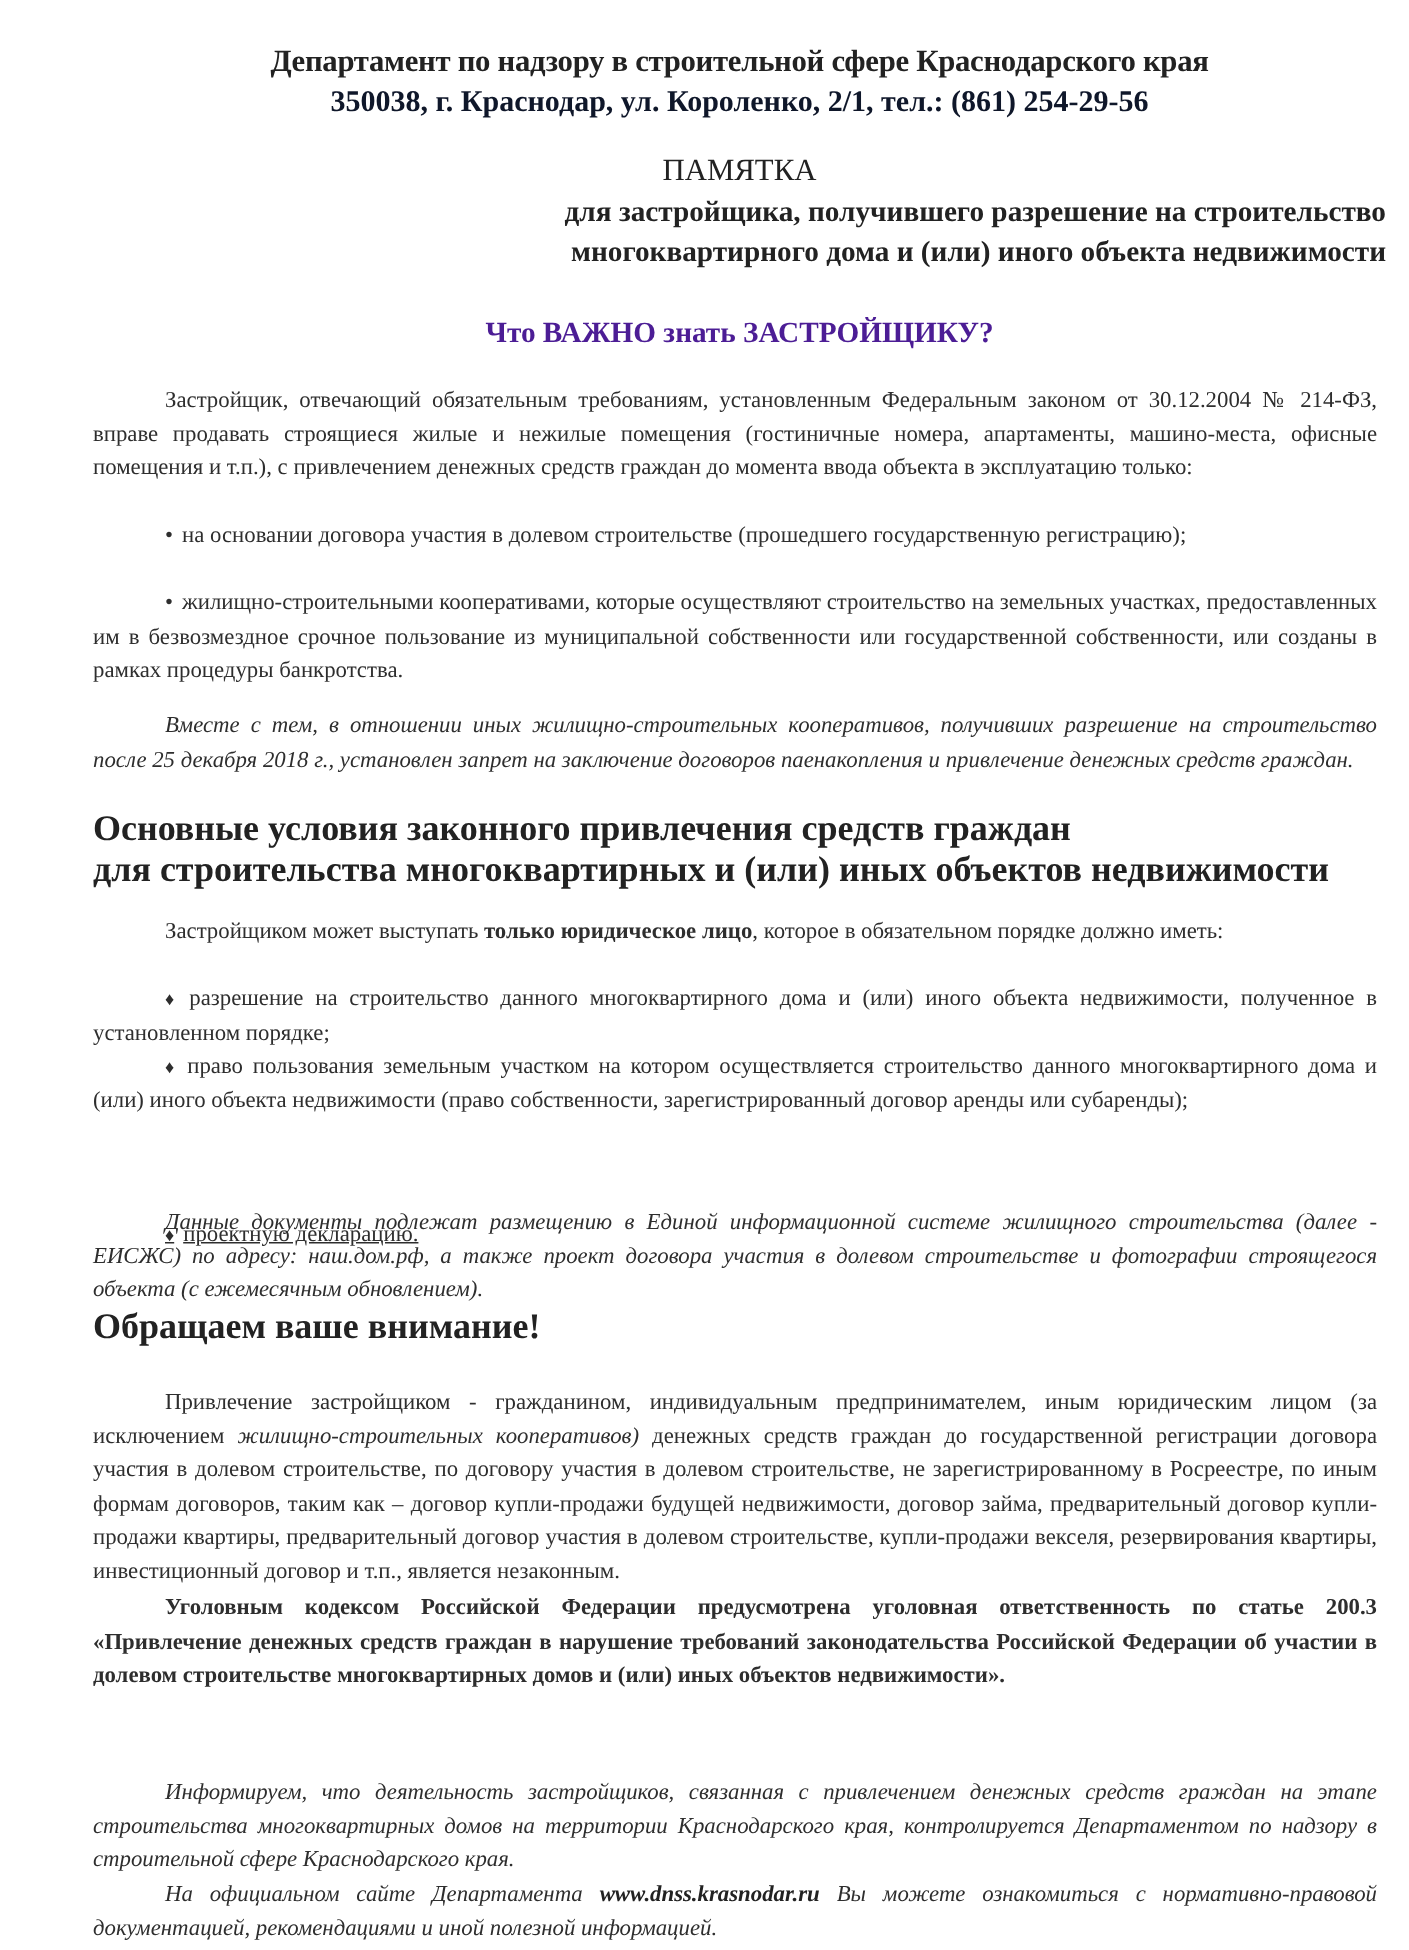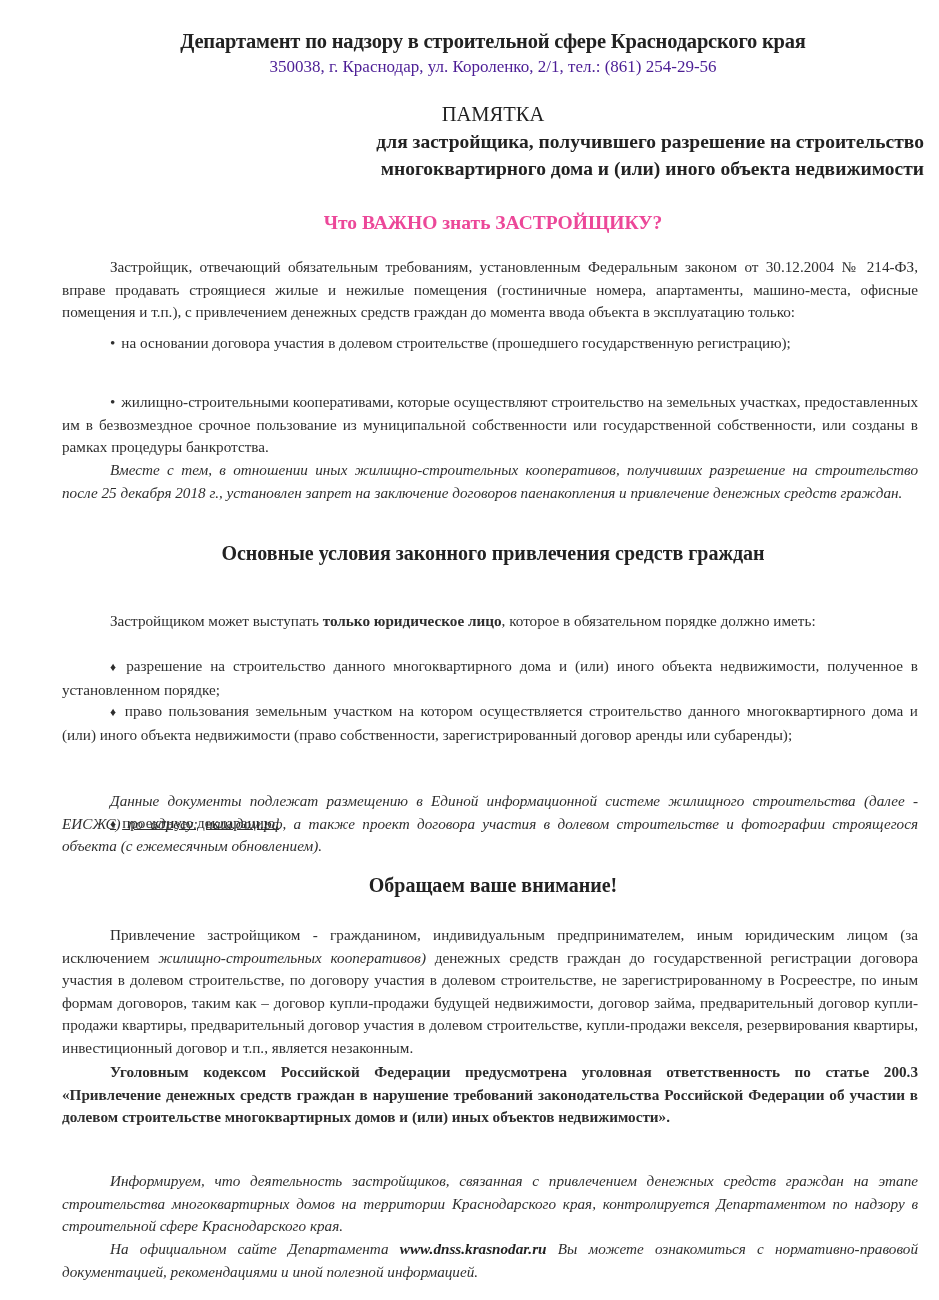--- a/index.html
+++ b/index.html
@@ -3,56 +3,57 @@
 <meta charset="utf-8">
 <style>
   html, body { margin: 0; padding: 0; background: #ffffff; }
   body {
     width: 939px; height: 1300px; overflow: hidden; position: relative;
     font-family: "Liberation Serif", "DejaVu Serif", serif;
     color: #2a2a2a;
   }
   .page { position: absolute; left: 62px; top: 0; width: 862px; }
   .org { position: absolute; top: 30px; left: 0; width: 862px; font-weight: bold; font-size: 20.5px; letter-spacing: -0.2px; color: #222; text-align:center; }
-  .addr { position: absolute; top: 57px; left: 0; width: 862px; font-size: 17px; color: #4c1d95; text-align:center; }
+  .addr { position: absolute; top: 57px; left: 0; width: 862px; font-size: 20px; color: #0f172a; text-align:center;font-weight:bold; }
   .title { position: absolute; top: 103px; left: 0; width: 862px; font-weight: normal; font-size: 20.5px; color: #222; text-align:center; }
   .subtitle { position: absolute; top: 128px; left: 0; width: 862px; font-weight: bold; font-size: 19.5px; line-height: 27px; color: #222; text-align:right; }
-  .h-important { position: absolute; top: 212px; left: 0; width: 862px; font-weight: bold; font-size: 19.5px; color: #ec4899; text-align:center; }
+  .h-important { position: absolute; top: 212px; left: 0; width: 862px; font-weight: bold; font-size: 19.5px; color: #4c1d95; text-align:center; }
   .p { position: absolute; left: 0; width: 856px; font-size: 15.2px; line-height: 22.6px; text-align: justify; color: #2e2e2e; }
   .p.indent { text-indent: 48px; }
-  .it { font-style: italic; }
+  .it { font-style: italic; margin-top: 14px; }
   .b { font-weight: bold; }
   .bullet-dot::before { content: "\2022"; margin-right: 6px; }
   .bullet-diamond::before { content: "\2666"; margin-right: 6px; font-size: 12px; }
-  .h2 { position: absolute; left: 0; width: 862px; font-weight: bold; font-size: 20px; line-height: 27px; text-align: center; color: #222; }
+  .h2 { position: absolute; left: 0; width: 862px; font-weight: bold; font-size: 24px; line-height: 27px; color: #222; }
   a.link { color: #222; text-decoration: none; font-weight: bold; }
 </style>
 </head>
 <body>
 
 <div class="page">
 
   <div class="org">Департамент по надзору в строительной сфере Краснодарского края</div>
   <div class="addr">350038, г. Краснодар, ул. Короленко, 2/1, тел.: (861) 254-29-56</div>
 
   <div class="title">ПАМЯТКА</div>
   <div class="subtitle">
     <div>для застройщика, получившего разрешение на строительство</div>
     <div>многоквартирного дома и (или) иного объекта недвижимости</div>
   </div>
 
   <div class="h-important">Что ВАЖНО знать ЗАСТРОЙЩИКУ?</div>
 
   <div class="p indent" style="top:256px;">Застройщик, отвечающий обязательным требованиям, установленным Федеральным законом от 30.12.2004 № 214-ФЗ, вправе продавать строящиеся жилые и нежилые помещения (гостиничные номера, апартаменты, машино-места, офисные помещения и т.п.), с привлечением денежных средств граждан до момента ввода объекта в эксплуатацию только:</div>
-  <div class="p indent bullet-dot" style="top:332px;">на основании договора участия в долевом строительстве (прошедшего государственную регистрацию);</div>
+  <div class="p indent bullet-dot" style="top:346px;">на основании договора участия в долевом строительстве (прошедшего государственную регистрацию);</div>
   <div class="p indent bullet-dot" style="top:391px;">жилищно-строительными кооперативами, которые осуществляют строительство на земельных участках, предоставленных им в безвозмездное срочное пользование из муниципальной собственности или государственной собственности, или созданы в рамках процедуры банкротства.</div>
   <div class="p indent it" style="top:459px;">Вместе с тем, в отношении иных жилищно-строительных кооперативов, получивших разрешение на строительство после 25 декабря 2018 г., установлен запрет на заключение договоров паенакопления и привлечение денежных средств граждан.</div>
 
   <div class="h2" style="top:540px;">
     <div>Основные условия законного привлечения средств граждан</div>
+    <div>для строительства многоквартирных и (или) иных объектов недвижимости</div>
   </div>
 
   <div class="p indent" style="top:610px;"><span>Застройщиком может выступать </span><span class="b">только юридическое лицо</span><span>, которое в обязательном порядке должно иметь:</span></div>
   <div class="p indent bullet-diamond" style="top:655px;">разрешение на строительство данного многоквартирного дома и (или) иного объекта недвижимости, полученное в установленном порядке;</div>
   <div class="p indent bullet-diamond" style="top:700px;">право пользования земельным участком на котором осуществляется строительство данного многоквартирного дома и (или) иного объекта недвижимости (право собственности, зарегистрированный договор аренды или субаренды);</div>
   <div class="p indent bullet-diamond" style="top:812px;text-decoration:underline;">проектную декларацию.</div>
   <div class="p indent it" style="top:790px;">Данные документы подлежат размещению в Единой информационной системе жилищного строительства (далее - ЕИСЖС) по адресу: наш.дом.рф, а также проект договора участия в долевом строительстве и фотографии строящегося объекта (с ежемесячным обновлением).</div>
 
   <div class="h2" style="top:872px;">Обращаем ваше внимание!</div>
 

